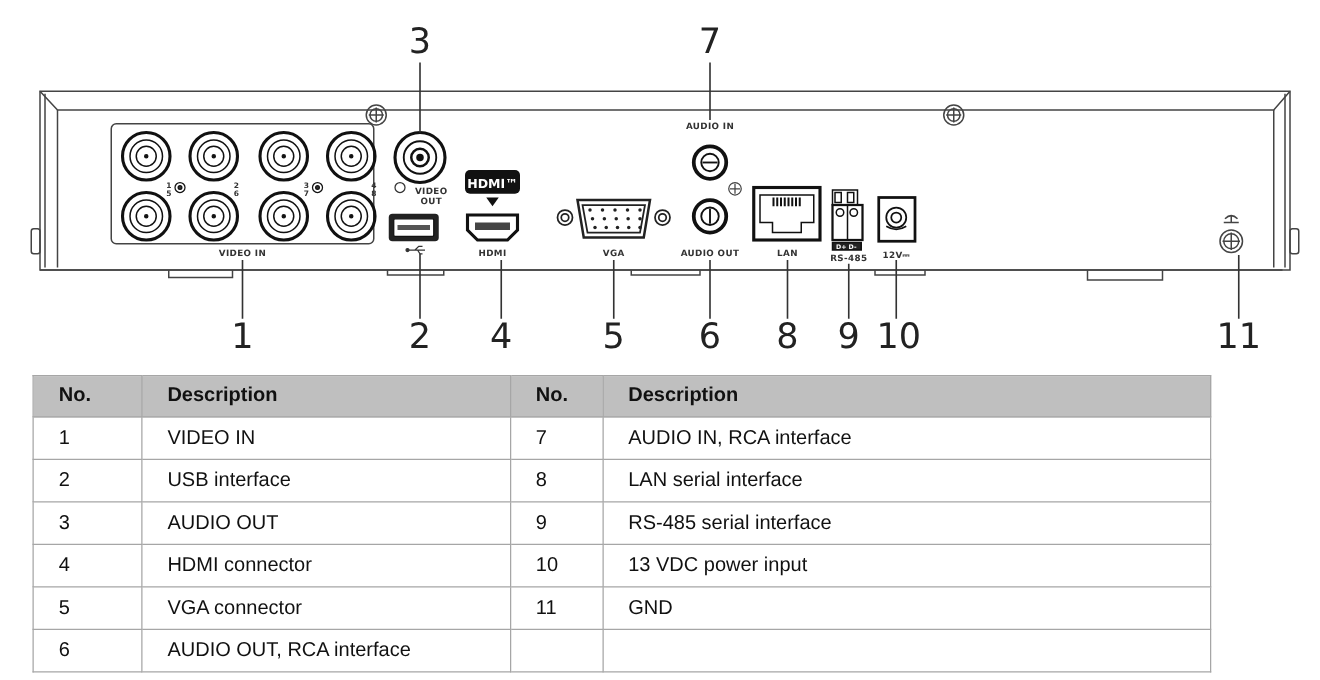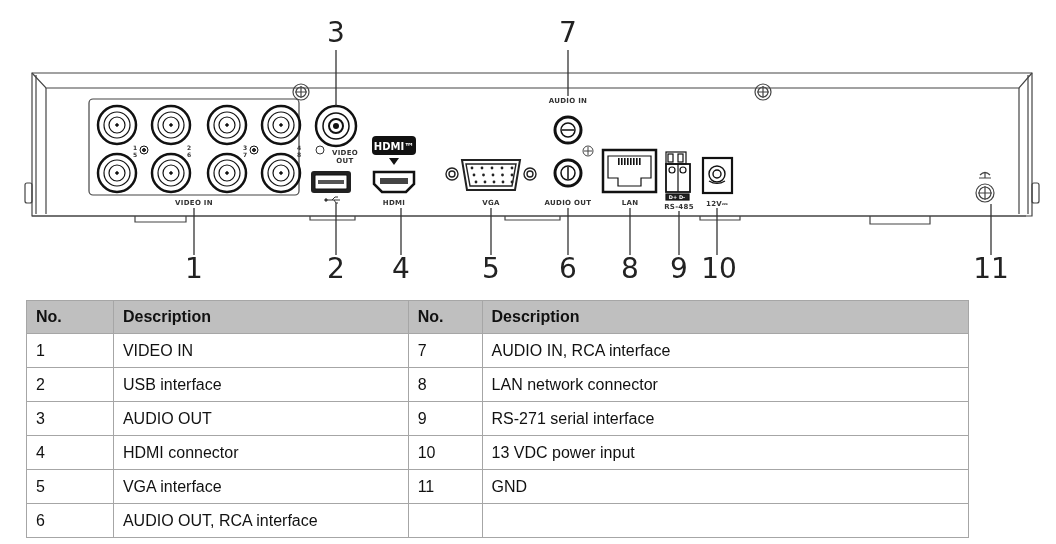--- a/index.html
+++ b/index.html
@@ -6,21 +6,21 @@
   body { width: 1056px; height: 544px; position: relative; overflow: hidden; font-family: "Liberation Sans", sans-serif; }
   #panel-svg { position: absolute; left: 0; top: 0; }
   .callout-num { font-family: "DejaVu Sans", sans-serif; font-size: 28px; fill: #222; }
   .port-label { font-family: "DejaVu Sans", sans-serif; font-weight: bold; font-size: 7px; fill: #333; letter-spacing: 0.3px; }
   table.ports {
     position: absolute; left: 26px; top: 300px;
     width: 943px; border-collapse: collapse;
     font-family: "Liberation Sans", sans-serif; font-size: 16px; color: #111;
   }
   table.ports th, table.ports td {
-    border: 1px solid #a6a6a6; height: 33px; padding: 0 0 0 9px; text-align: left; vertical-align: middle;
+    border: 1px solid #a6a6a6; height: 33px; padding: 0 0 0 20px; text-align: left; vertical-align: middle;
   }
   table.ports th { background: #bfbfbf; font-weight: bold; height: 32px; }
   table.ports col.c1 { width: 87px; }
   table.ports col.c2 { width: 295px; }
   table.ports col.c3 { width: 74px; }
   table.ports col.c4 { width: 487px; }
 </style>
 </head>
 <body>
 
@@ -289,37 +289,37 @@
     <tr>
       <td>1</td>
       <td>VIDEO IN</td>
       <td>7</td>
       <td>AUDIO IN, RCA interface</td>
     </tr>
     <tr>
       <td>2</td>
       <td>USB interface</td>
       <td>8</td>
-      <td>LAN network connector</td>
+      <td>LAN serial interface</td>
     </tr>
     <tr>
       <td>3</td>
       <td>AUDIO OUT</td>
       <td>9</td>
-      <td>RS-271 serial interface</td>
+      <td>RS-485 serial interface</td>
     </tr>
     <tr>
       <td>4</td>
       <td>HDMI connector</td>
       <td>10</td>
       <td>13 VDC power input</td>
     </tr>
     <tr>
       <td>5</td>
-      <td>VGA interface</td>
+      <td>VGA connector</td>
       <td>11</td>
       <td>GND</td>
     </tr>
     <tr>
       <td>6</td>
       <td>AUDIO OUT, RCA interface</td>
       <td></td>
       <td></td>
     </tr>
   </tbody>

